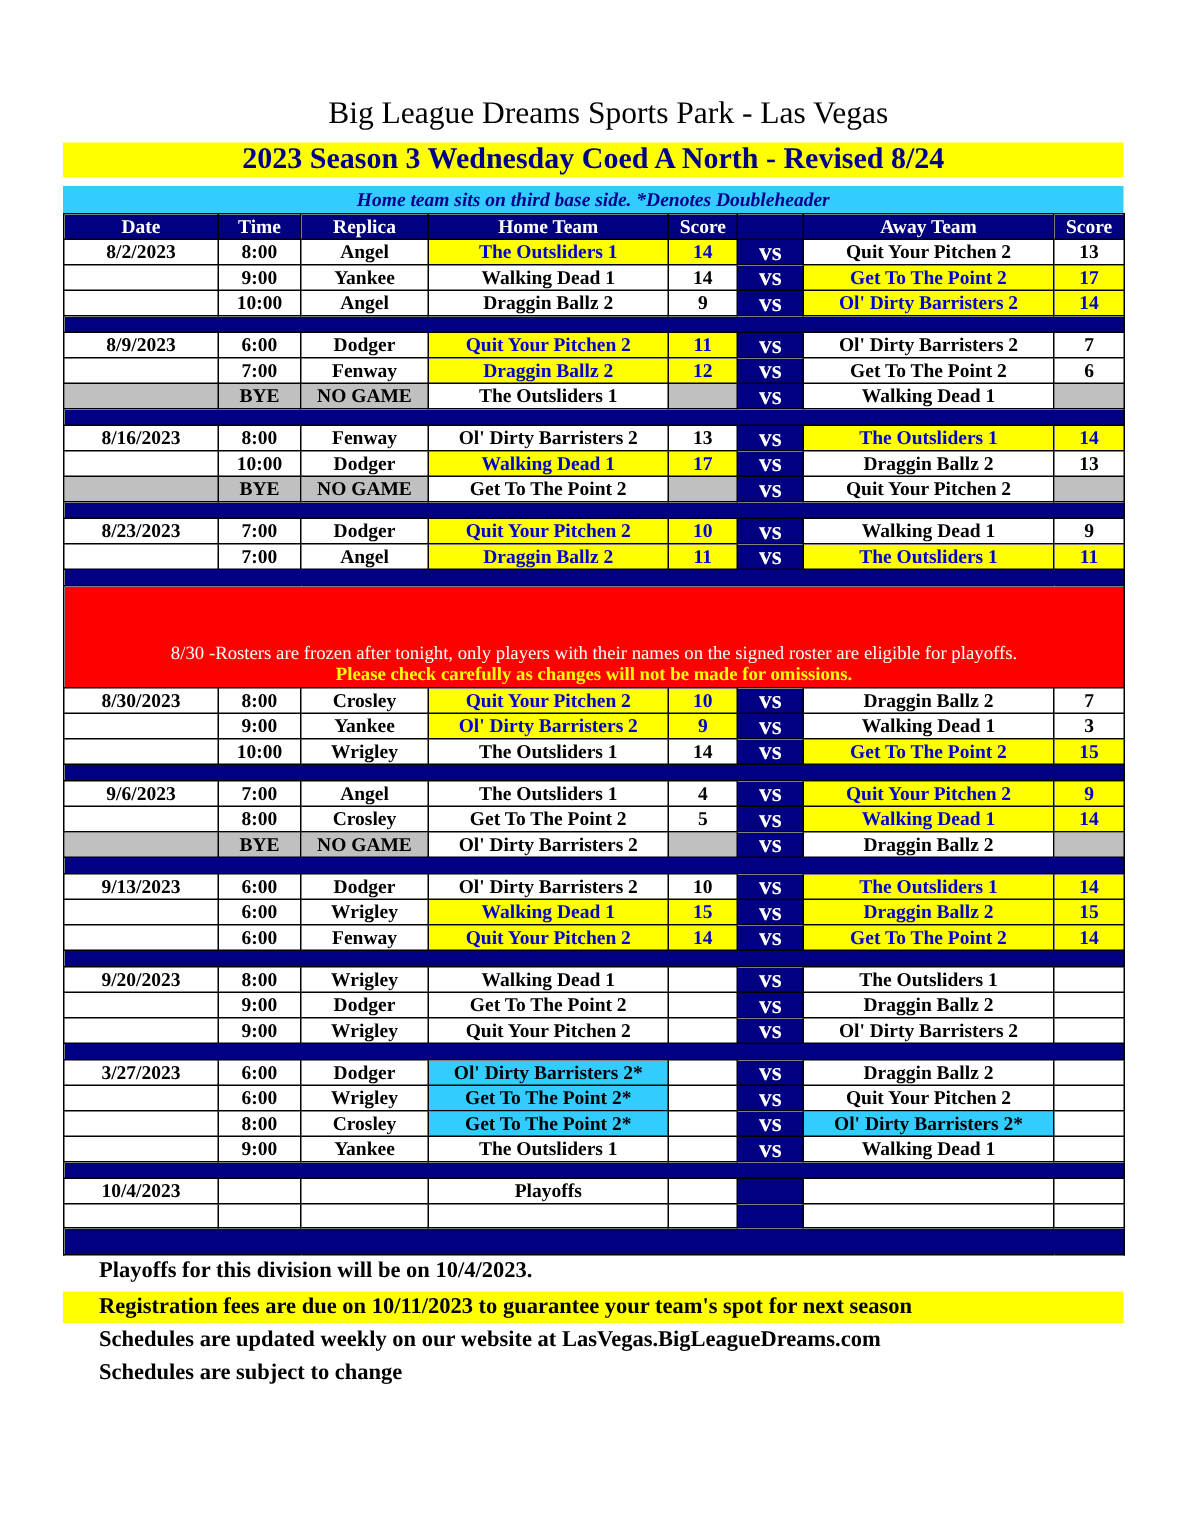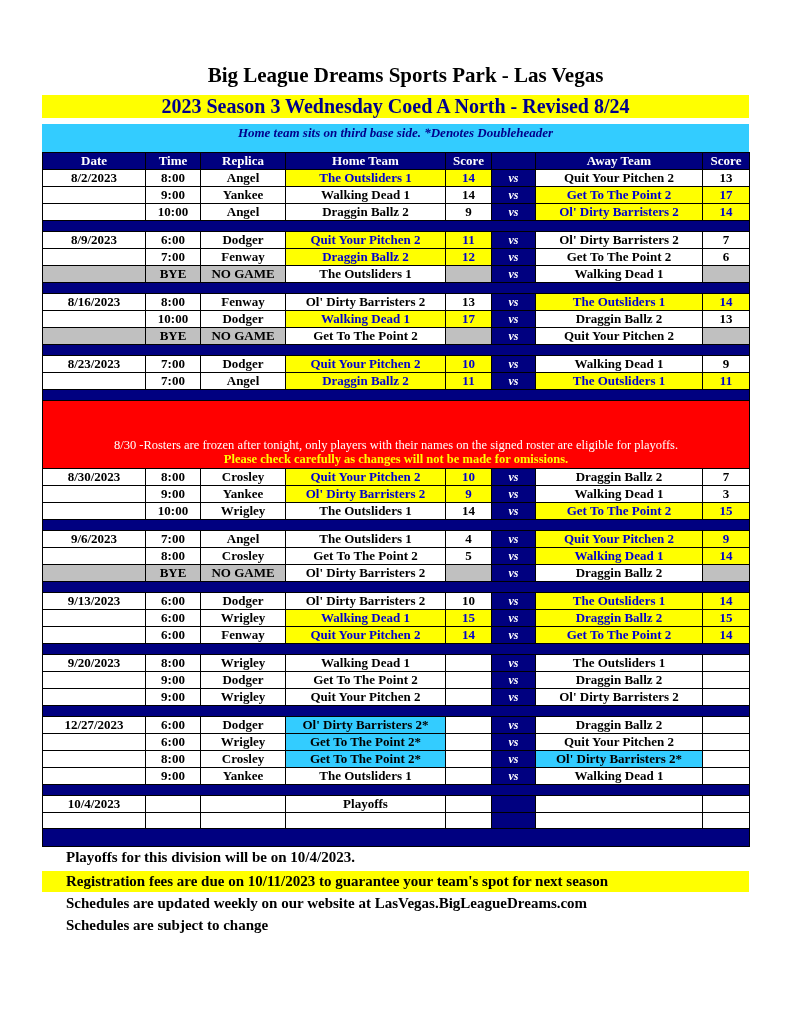--- a/index.html
+++ b/index.html
@@ -7,39 +7,39 @@
   body {
     width: 791px; height: 1024px;
     background: #ffffff;
     font-family: "Liberation Serif", serif;
     overflow: hidden;
   }
   .page { padding-top: 62px; }
   .title {
     text-align: center;
     font-size: 21px;
-    font-weight: bold;
+    font-weight: normal;
     color: #000;
     margin: 0 0 7px 0;
     line-height: 26px;
     padding-left: 20px;
   }
   .sheet { width: 707px; margin: 0 auto; }
   .banner-yellow {
     background: var(--yellow);
     height: 23px; line-height: 23px;
     text-align: center;
     font-weight: bold;
     font-size: 20px;
     color: var(--banner_text);
     margin-bottom: 6px;
   }
   .banner-blue {
     background: var(--cyan);
-    height: 28px; line-height: 18px;
+    height: 18px; line-height: 18px;
     text-align: center;
     font-weight: bold;
     font-style: italic;
     font-size: 13px;
     color: var(--banner_text);
   }
   table { border-collapse: collapse; table-layout: fixed; width: 707px; }
   th, td {
     border: 1px solid #000;
     padding: 0;
@@ -48,21 +48,21 @@
     text-align: center;
     height: 16px; line-height: 16px;
     overflow: hidden; white-space: nowrap;
     color: #000;
   }
   thead th { background: var(--navy); color: #fff; }
   .navy { background: var(--navy); }
   .bg-yellow { background: var(--yellow); color: var(--hl_text); }
   .bg-cyan { background: var(--cyan); color: #000; }
   .bg-gray { background: var(--gray); }
-  .vs-text { color: #fff; font-style: italic; font-size: 12px; }
+  .vs-text { color: #fff; font-size: 17px; }
   .fit { font-size: 11.5px; }
   tr.sep td { height: 11px; line-height: 11px; }
   tr.sep.tall td { height: 18px; line-height: 18px; }
   tr.notice-row td { background: var(--red); height: auto; line-height: normal; padding: 1px 0 2px 0; }
   .notice-l1 { color: #ffffff; font-size: 12.5px; font-weight: normal; line-height: 14px; margin-top: 36px; }
   .notice-l2 { color: var(--yellow); font-size: 12.5px; font-weight: bold; line-height: 14px; }
   .footer { width: 707px; margin: 0 auto 0 auto; }
   .f-line { font-weight: bold; font-size: 15px; color: #000; padding-left: 24px; text-align: left; }
   .f1 { margin: 2px 0 5px 0; }
   .f2 { background: var(--yellow); height: 21px; line-height: 21px; margin-bottom: 3px; }
@@ -357,21 +357,21 @@
             <td class="c-team">Quit Your Pitchen 2</td>
             <td class="c-score"></td>
             <td class="c-vs navy vs-text">vs</td>
             <td class="c-team">Ol' Dirty Barristers 2</td>
             <td class="c-score"></td>
           </tr>
           <tr class="sep">
             <td class="navy" colspan="8"></td>
           </tr>
           <tr>
-            <td class="c-date">12/27/2023</td>
+            <td class="c-date">3/27/2023</td>
             <td class="c-time">6:00</td>
             <td class="c-rep">Dodger</td>
             <td class="c-team bg-cyan">Ol' Dirty Barristers 2*</td>
             <td class="c-score"></td>
             <td class="c-vs navy vs-text">vs</td>
             <td class="c-team">Draggin Ballz 2</td>
             <td class="c-score"></td>
           </tr>
           <tr>
             <td class="c-date"></td>

